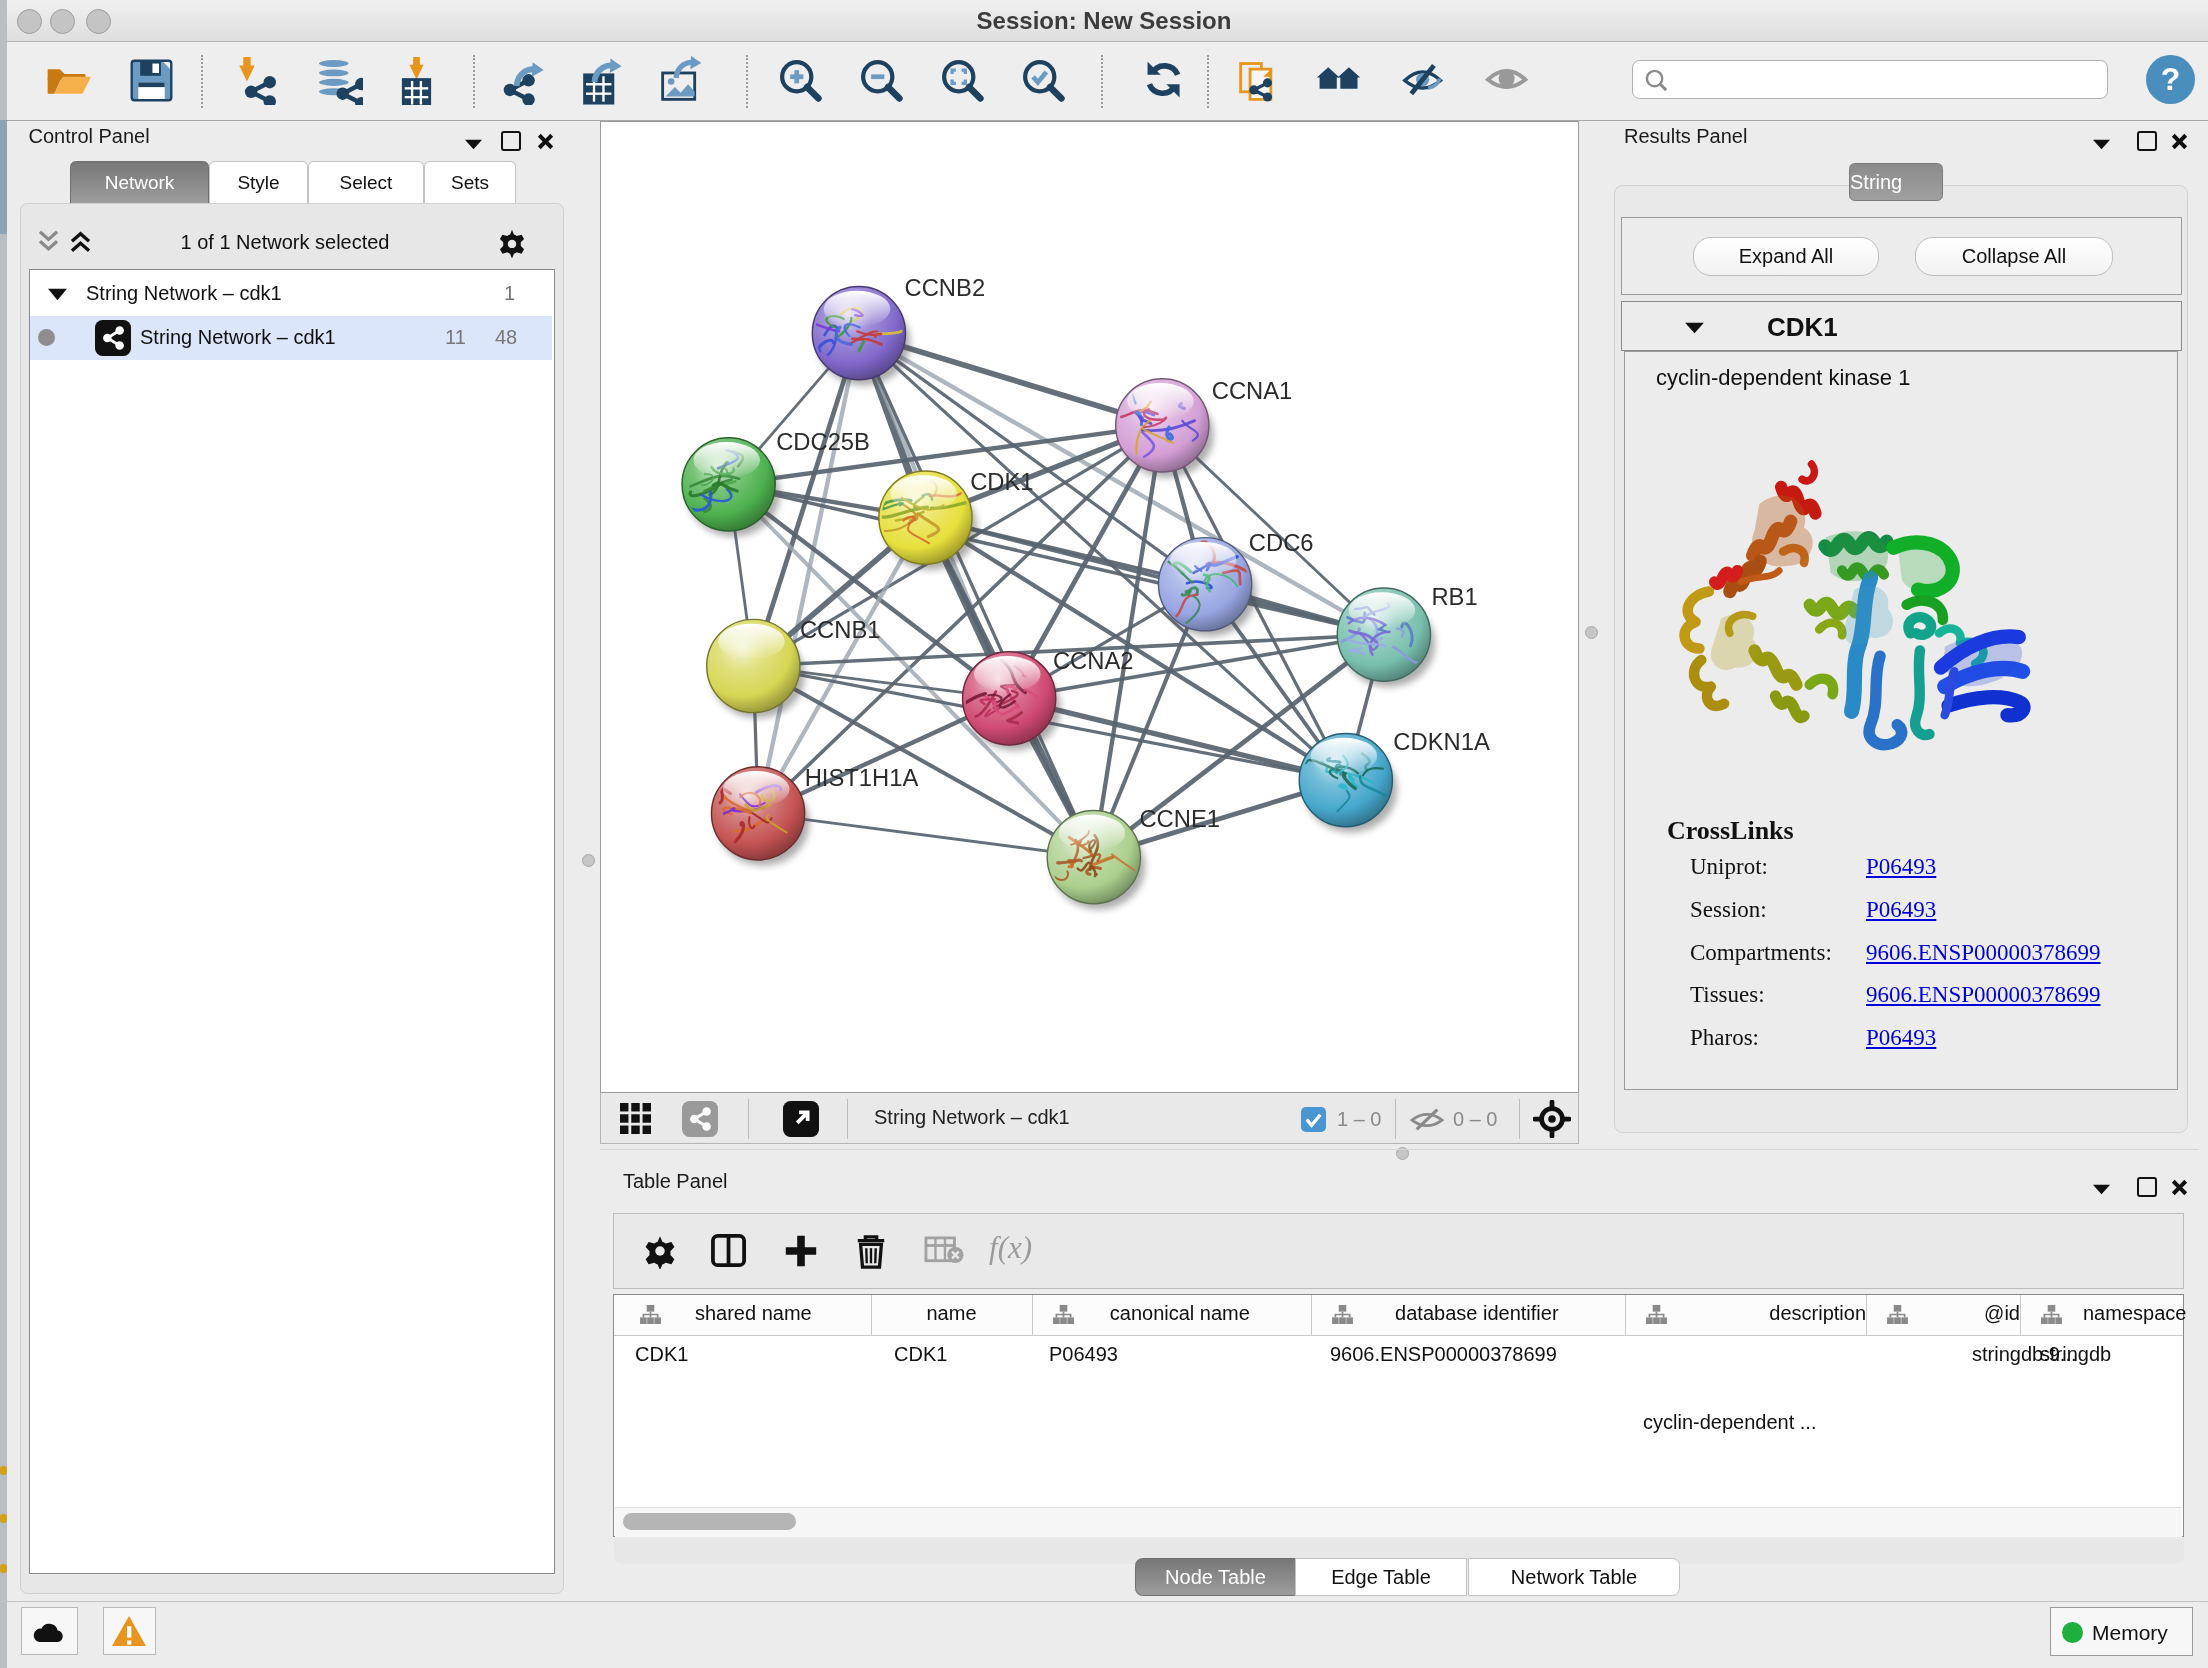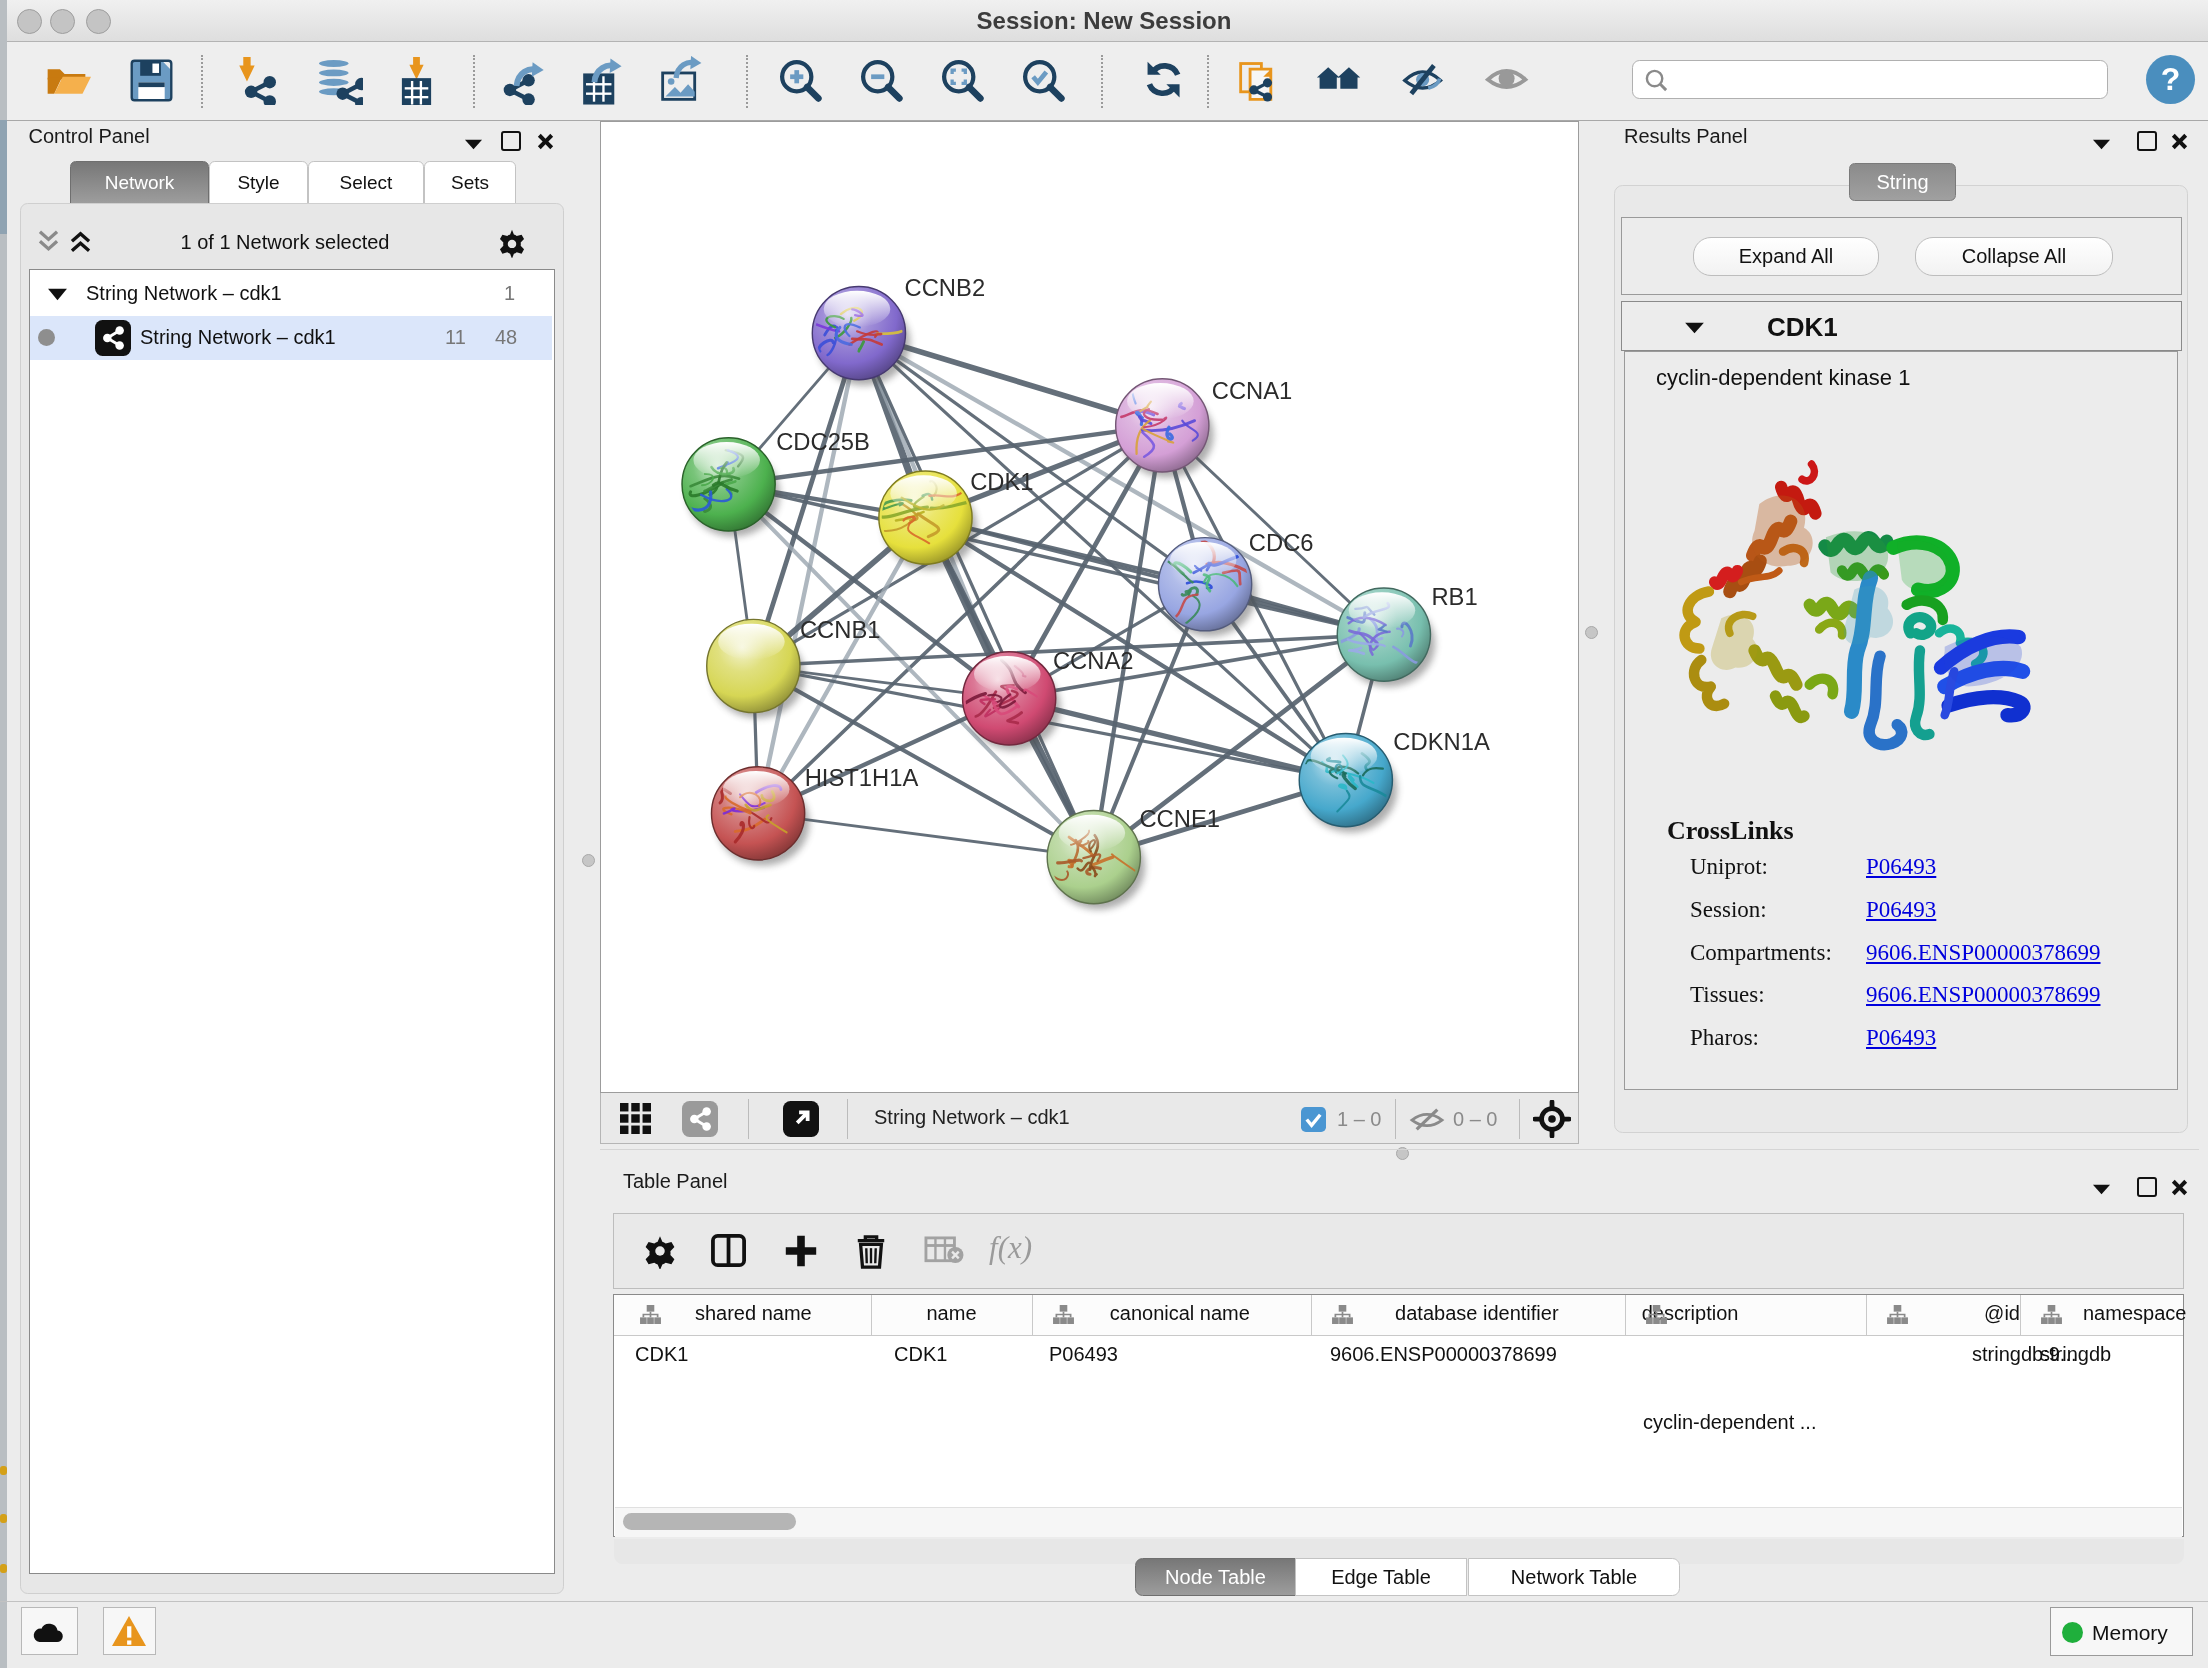--- a/index.html
+++ b/index.html
@@ -641,21 +641,21 @@
 <div class="abs" style="left:600px;top:1149px;width:1599px;height:1px;background:#d5d5d5"></div>
 <div class="paneltitle abs" style="left:1624px;top:125px">Results Panel</div>
 <svg class="abs" style="left:2091px;top:137px" width="21" height="13.3" viewBox="0 0 22 14">
     <path d="M2,3 h18 l-9,10 z" fill="#111"></path>
   </svg>
 <div class="abs" style="left:2137px;top:131px;width:20px;height:20px;border:2.4px solid #111;border-radius:2.9px"></div>
 <svg class="abs" style="left:2169px;top:131px" width="21" height="21" viewBox="0 0 22 22">
     <path d="M3,6 l3,-3 5,5 5,-5 3,3 -5,5 5,5 -3,3 -5,-5 -5,5 -3,-3 5,-5 z" fill="#111"></path>
   </svg>
 <div class="abs" style="left:1614px;top:185px;width:574px;height:948px;background:#e9e9e9;border:1px solid #d2d2d2;border-radius:8.6px"></div>
-<div class="abs" style="left:1849px;top:163px;width:107px;height:38px;background:linear-gradient(#8b8b8b,#a0a0a0);border:1px solid #7a7a7a;border-radius:5.7px;color:#fff;font-size:20px;text-align:center;line-height:36px">String</div>
+<div class="abs" style="left:1849px;top:163px;width:94px;height:38px;background:linear-gradient(#8b8b8b,#a0a0a0);border:1px solid #7a7a7a;border-radius:5.7px;color:#fff;font-size:20px;text-align:left;line-height:36px">String</div>
 <div class="abs" style="left:1621px;top:217px;width:561px;height:78px;background:#ececec;border:1.4px solid #9a9a9a"></div>
 <div class="btn" style="left:1693px;top:237px;width:186px;height:39px">Expand All</div>
 <div class="btn" style="left:1915px;top:237px;width:198px;height:39px">Collapse All</div>
 <div class="abs" style="left:1621px;top:301px;width:561px;height:50px;background:#ececec;border:1.4px solid #8a8a8a"></div>
 <svg class="abs" style="left:1683px;top:320px" width="23" height="15" viewBox="0 0 24 16">
     <path d="M2,3 h20 l-10,11 z" fill="#111"></path>
   </svg>
 <div class="abs" style="left:1767px;top:312px;font-size:26px;font-weight:bold;color:#111">CDK1</div>
 <div class="abs" style="left:1624px;top:351px;width:554px;height:739px;background:#ececec;border:1.4px solid #9a9a9a"></div>
 <div class="abs" style="left:1656px;top:365px;font-size:22px;color:#111">cyclin-dependent kinase 1</div>
@@ -769,21 +769,21 @@
 <div class="abs" style="left:1032px;top:1295px;height:41px;border-left:1px solid #c9c9c9"></div>
 <div class="abs" style="left:1311px;top:1302px;width:315px;text-align:center;font-size:20px;color:#111">&nbsp;&nbsp;&nbsp;database identifier</div>
 <svg class="abs" style="left:1332px;top:1305px" width="21" height="19" fill="#8a8a8a" viewBox="0 0 22 20">
     <rect x="7" y="0" width="8" height="7"></rect>
     <rect x="0" y="13" width="7" height="7"></rect>
     <rect x="7.5" y="13" width="7" height="7"></rect>
     <rect x="15" y="13" width="7" height="7"></rect>
     <path d="M11,7 v3 M3.5,13 v-3 h15 v3 M11,10 v3" stroke="#8a8a8a" fill="none" stroke-width="1.8"></path>
   </svg>
 <div class="abs" style="left:1311px;top:1295px;height:41px;border-left:1px solid #c9c9c9"></div>
-<div class="abs" style="left:1625px;top:1302px;width:241px;text-align:left;font-size:20px;color:#111">&nbsp;&nbsp;&nbsp;description</div>
+<div class="abs" style="left:1625px;top:1302px;width:241px;text-align:right;font-size:20px;color:#111">&nbsp;&nbsp;&nbsp;description</div>
 <svg class="abs" style="left:1646px;top:1305px" width="21" height="19" fill="#8a8a8a" viewBox="0 0 22 20">
     <rect x="7" y="0" width="8" height="7"></rect>
     <rect x="0" y="13" width="7" height="7"></rect>
     <rect x="7.5" y="13" width="7" height="7"></rect>
     <rect x="15" y="13" width="7" height="7"></rect>
     <path d="M11,7 v3 M3.5,13 v-3 h15 v3 M11,10 v3" stroke="#8a8a8a" fill="none" stroke-width="1.8"></path>
   </svg>
 <div class="abs" style="left:1625px;top:1295px;height:41px;border-left:1px solid #c9c9c9"></div>
 <div class="abs" style="left:1866px;top:1302px;width:154px;text-align:right;font-size:20px;color:#111">&nbsp;&nbsp;&nbsp;@id</div>
 <svg class="abs" style="left:1887px;top:1305px" width="21" height="19" fill="#8a8a8a" viewBox="0 0 22 20">

